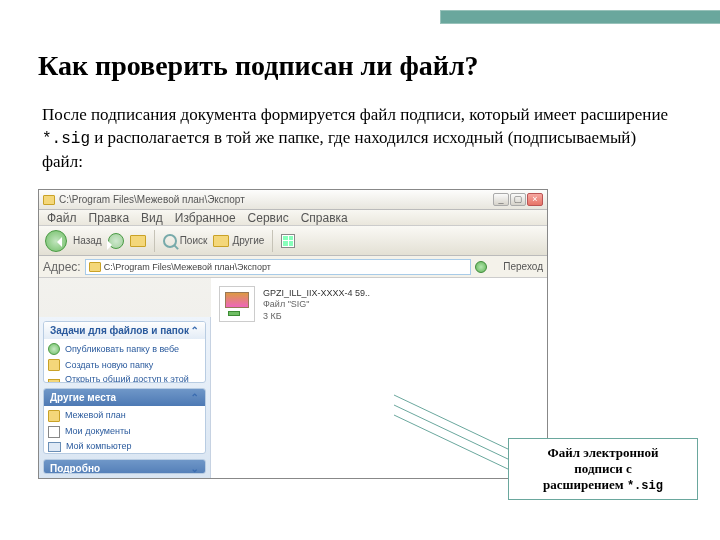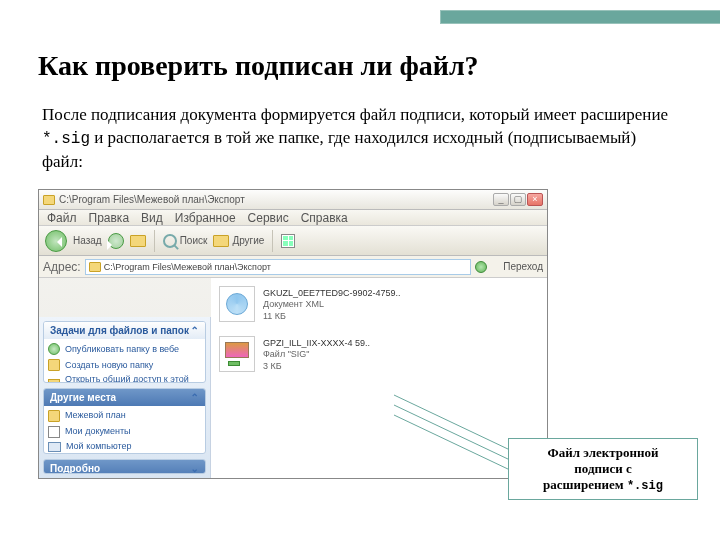--- a/index.html
+++ b/index.html
@@ -185,30 +185,20 @@
         <div class="panel bottom cut">
           <div class="panel-header">
             <span>Подробно</span>
               <span class="chev">⌄</span>
           </div>
         </div>
       </div>
       <div class="content">
         <div class="file">
           <div class="file-icon">
-              <div class="xml-glyph"></div>
-            </div>
-          <div class="file-meta">
-            <span class="file-name">GKUZL_0EE7TED9C-9902-4759..</span>
-            <span>Документ XML</span>
-            <span>11 КБ</span>
-          </div>
-        </div>
-        <div class="file">
-          <div class="file-icon">
               <div class="sig-glyph">
                 <div class="flag"></div>
                 <div class="bar"></div>
               </div>
             </div>
           <div class="file-meta">
             <span class="file-name">GPZI_ILL_IIX-XXXX-4 59..</span>
             <span>Файл "SIG"</span>
             <span>3 КБ</span>
           </div>

